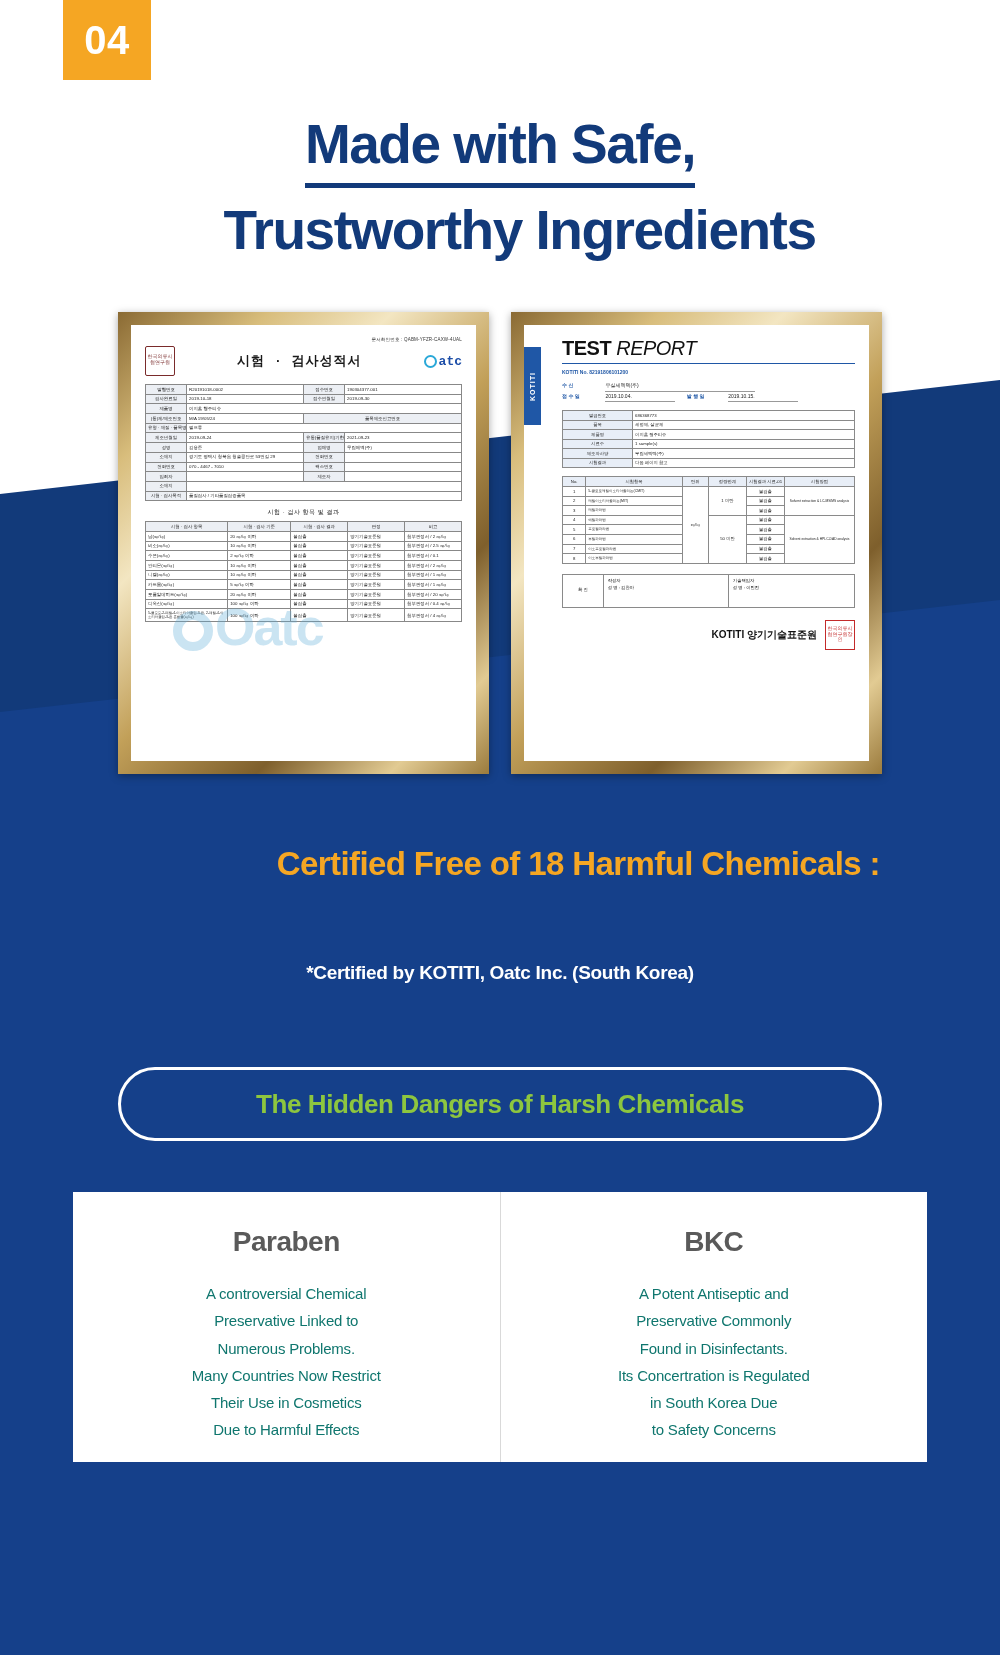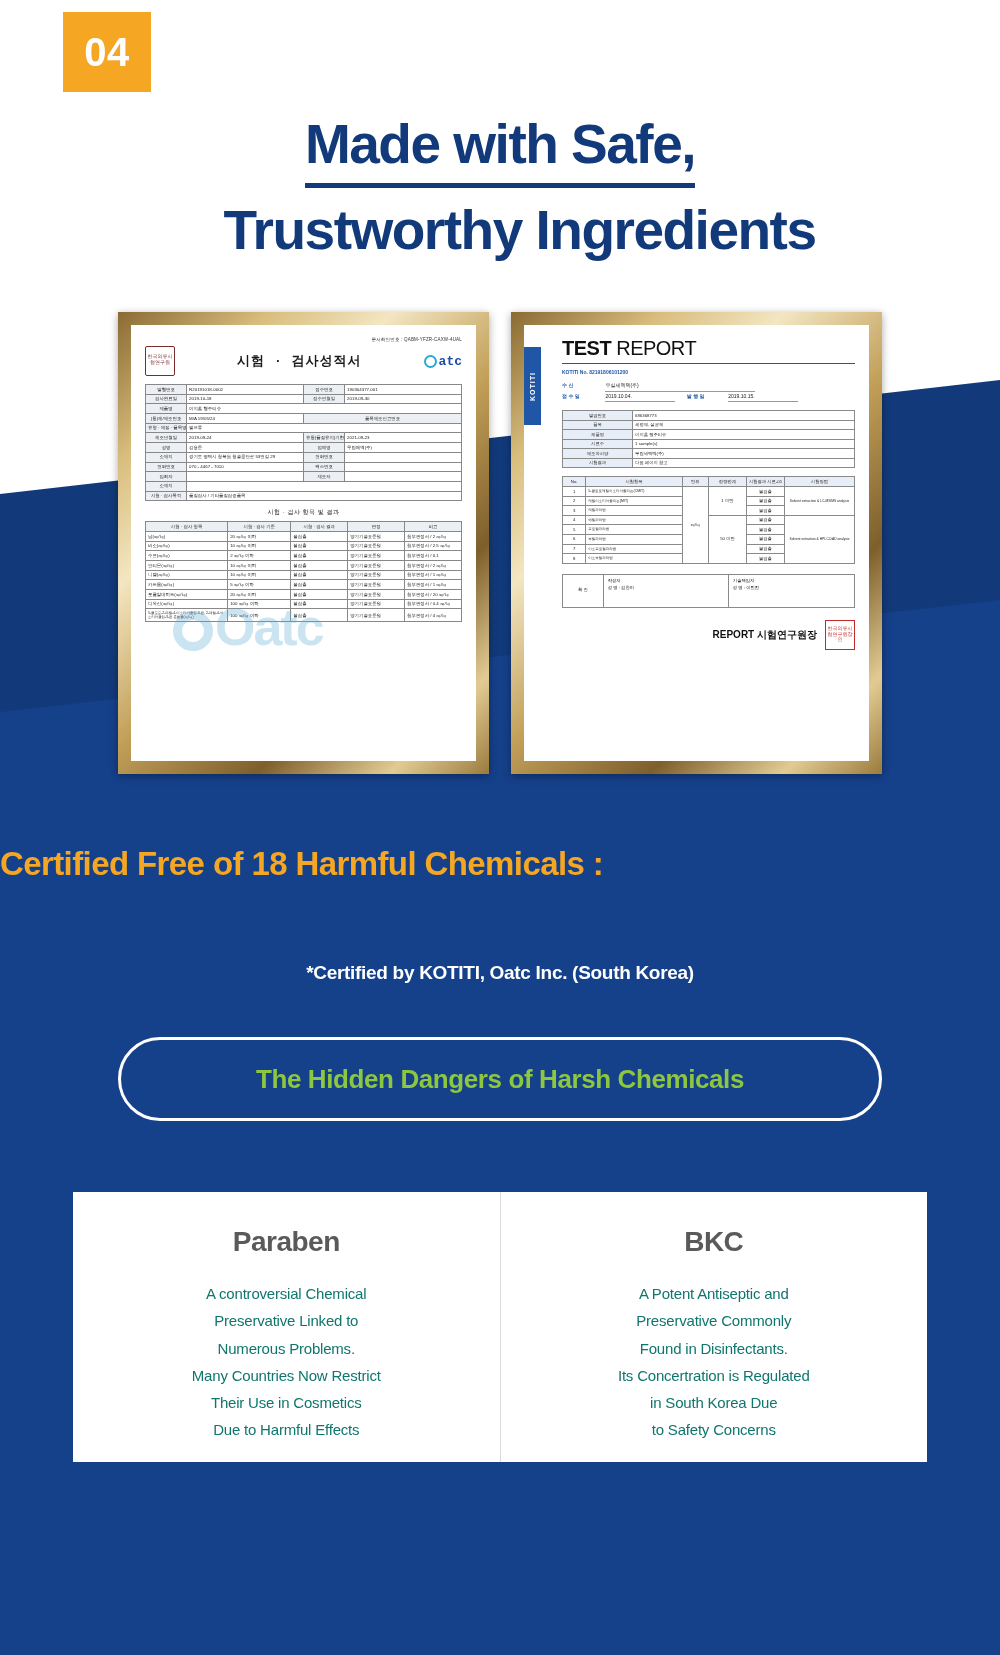--- a/index.html
+++ b/index.html
@@ -21,21 +21,21 @@
   
   .top-white {
     position: absolute;
     left: 0; top: 0; width: 1000px; height: 470px;
     background: #ffffff;
   }
 
   
   .badge {
     position: absolute;
-    left: 63px; top: 12px;
+    left: 63px; top: 0;
     width: 88px; height: 80px;
     background: #f5a623;
     display: flex;
     align-items: center;
     justify-content: center;
   }
   .badge span {
     color: #ffffff;
     font-size: 40px;
     font-weight: bold;
@@ -209,21 +209,21 @@
     transform: rotate(-90deg);
     white-space: nowrap;
   }
   .tr-body { padding-left: 24px; }
   .tr-title {
     font-size: 20px;
     color: #111;
     letter-spacing: -0.5px;
     font-weight: bold;
   }
-  .tr-title .thin { font-weight: normal; }
+  .tr-title .thin { font-weight: normal; font-style: italic; }
   .tr-underline {
     height: 1px;
     background: #1f57a6;
     margin: 3px 0 5px;
   }
   .tr-no {
     font-size: 5px;
     color: #1f57a6;
     font-weight: bold;
     margin-bottom: 6px;
@@ -280,43 +280,43 @@
     justify-content: center;
     text-align: center;
     line-height: 1.1;
   }
 
   
   .certified {
     position: absolute;
     left: 0; top: 840px;
     width: 880px;
-    text-align: left;
+    text-align: right;
     color: #f5a623;
     font-size: 33px;
     font-weight: bold;
     line-height: 1.45;
     letter-spacing: -0.6px;
   }
   .certified-by {
     position: absolute;
     left: 0; top: 962px;
     width: 1000px;
     text-align: center;
     color: #ffffff;
     font-size: 19px;
     font-weight: bold;
     letter-spacing: -0.3px;
   }
 
   
   .pill {
     position: absolute;
-    left: 118px; top: 1037px;
-    width: 764px; height: 84px;
+    left: 118px; top: 1067px;
+    width: 764px; height: 74px;
     border: 3px solid #ffffff;
     border-radius: 42px;
     display: flex;
     align-items: center;
     justify-content: center;
   }
   .pill span {
     color: #8dc63f;
     font-size: 26px;
     font-weight: bold;
@@ -658,21 +658,21 @@
               <div>작성자</div>
               <div>성   명 : 김찬마</div>
             </div>
             <div class="sign-cell" style="width:43%">
               <div>기술책임자</div>
               <div>성   명 : 이민진</div>
             </div>
           </div>
 
           <div class="kotiti-foot">
-            <div class="ft">REPORT 시험연구원장</div>
+            <div class="ft">KOTITI 양기기술표준원</div>
             <div class="red-stamp">한국의류시험연구원장인</div>
           </div>
         </div>
       </div>
     </div>
   </div>
 
   <div class="certified">
     <div>Certified Free of 18 Harmful Chemicals :</div>
   </div>

